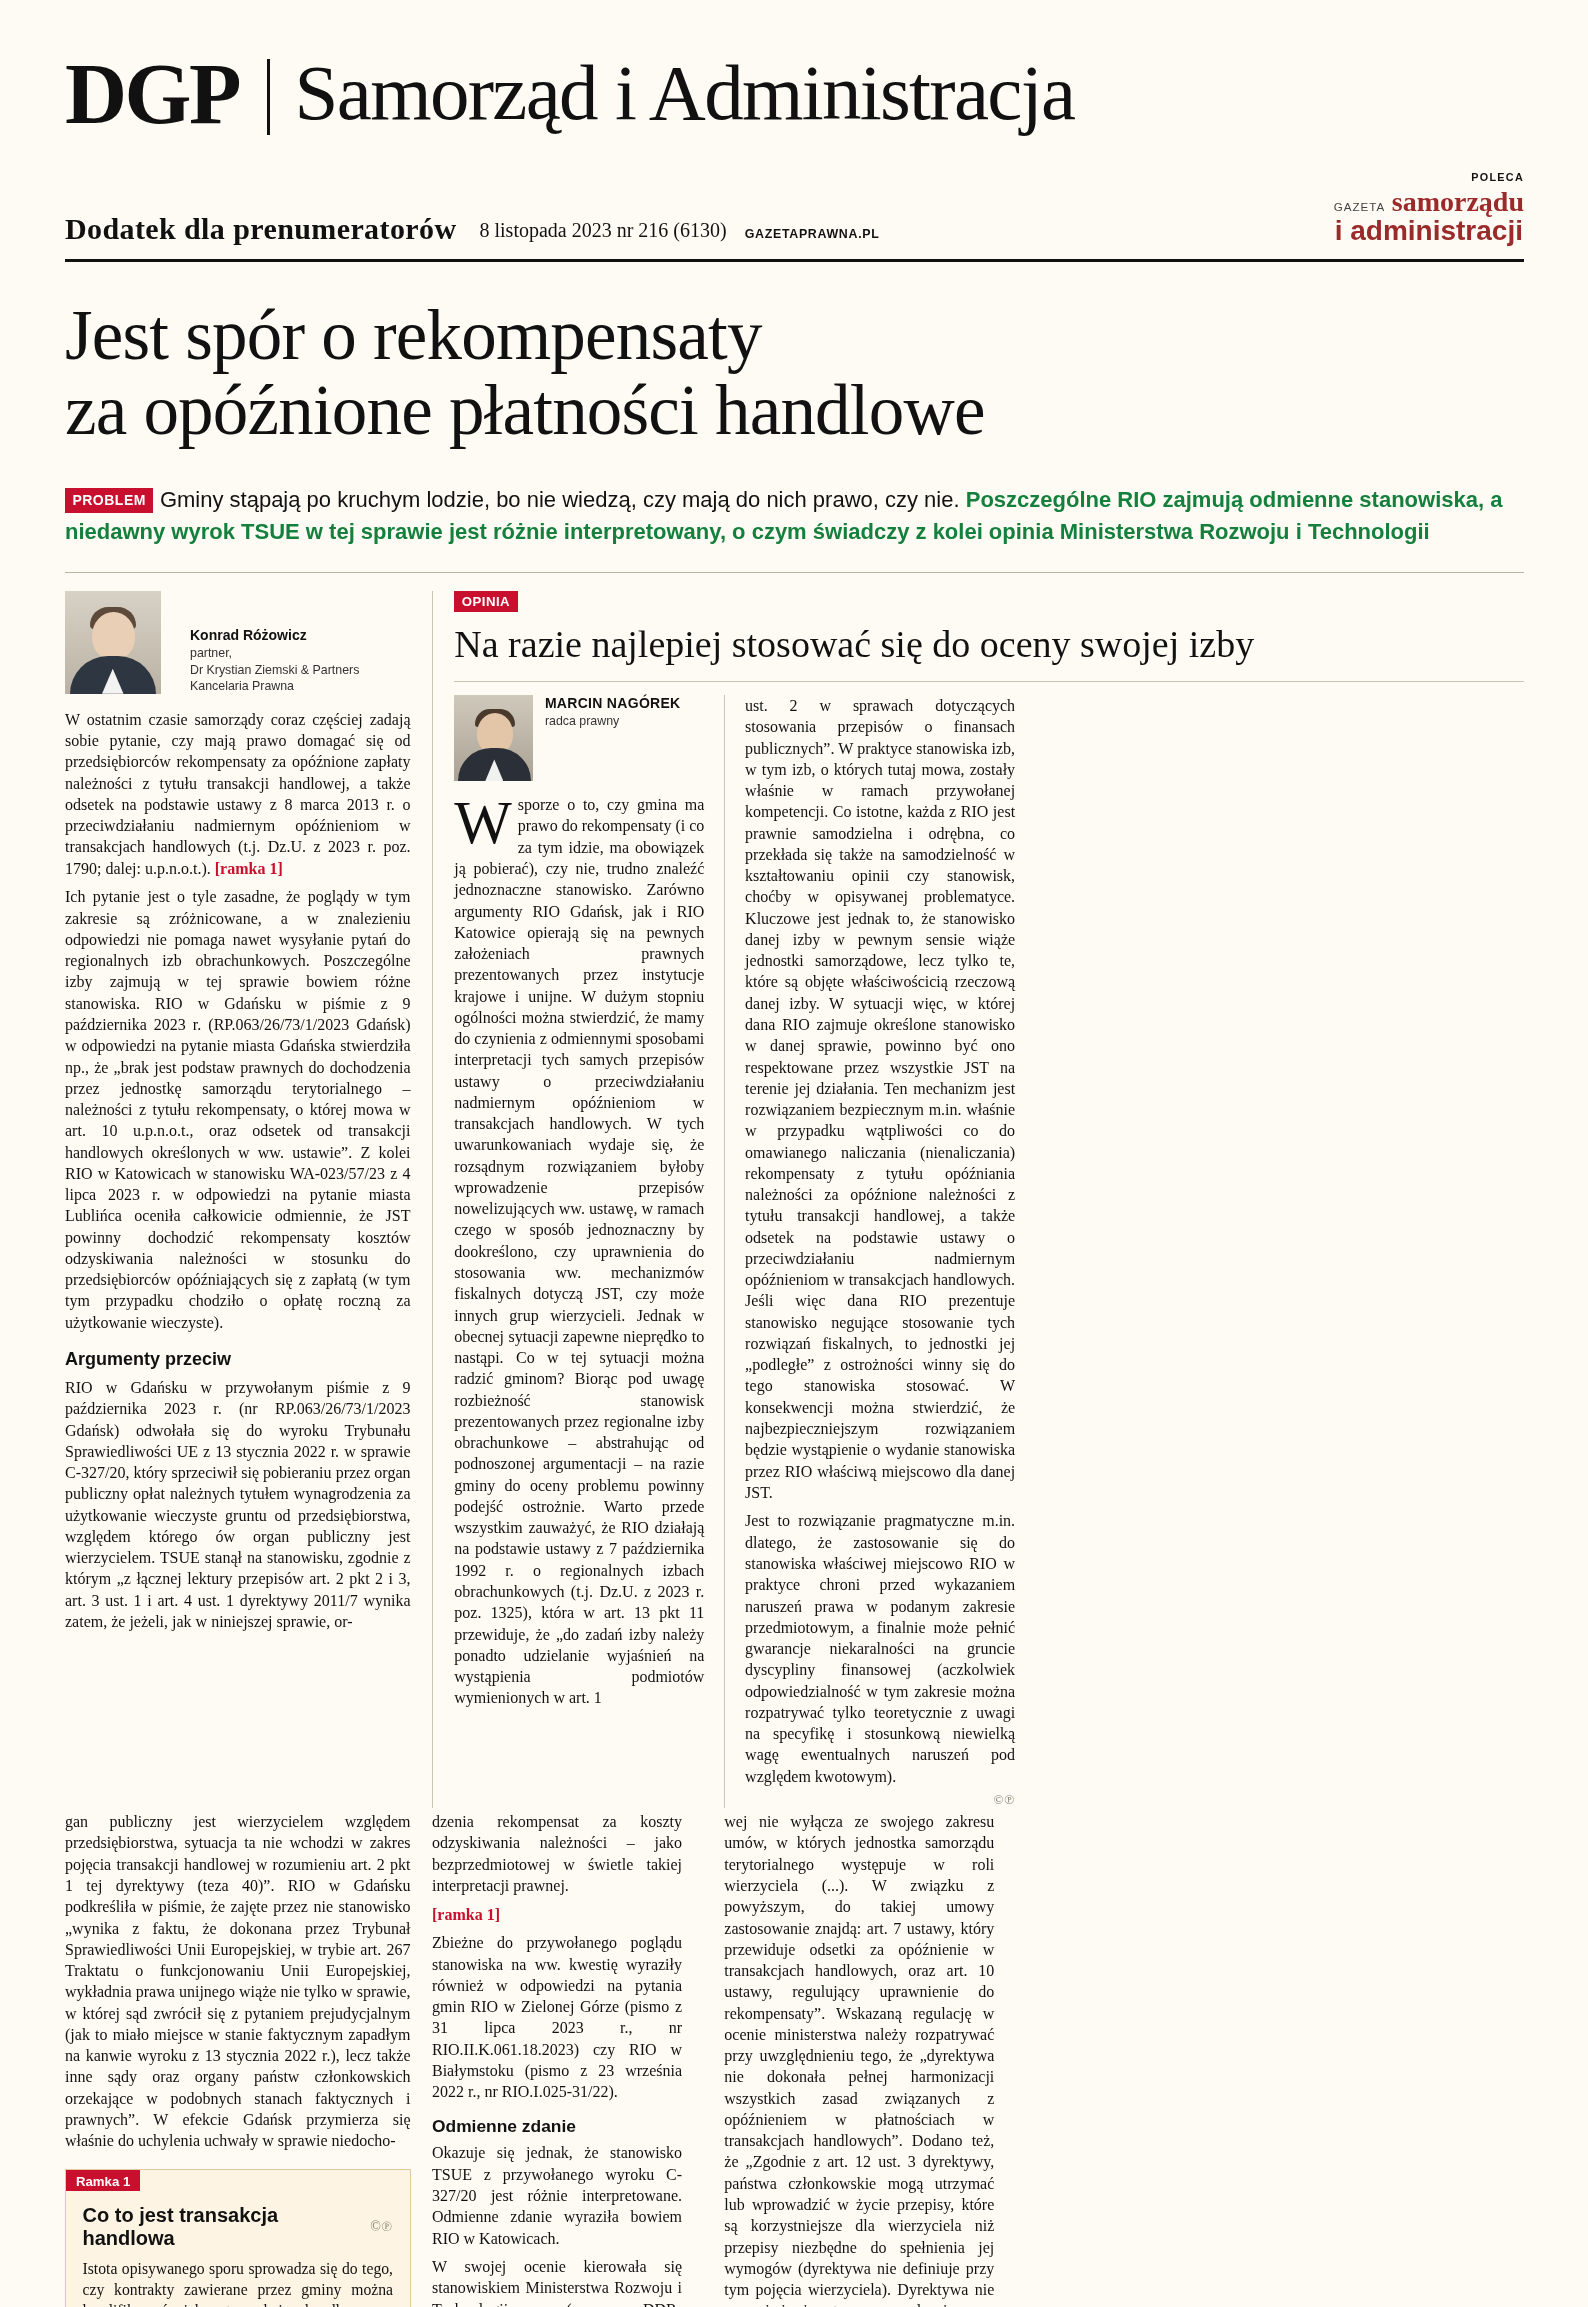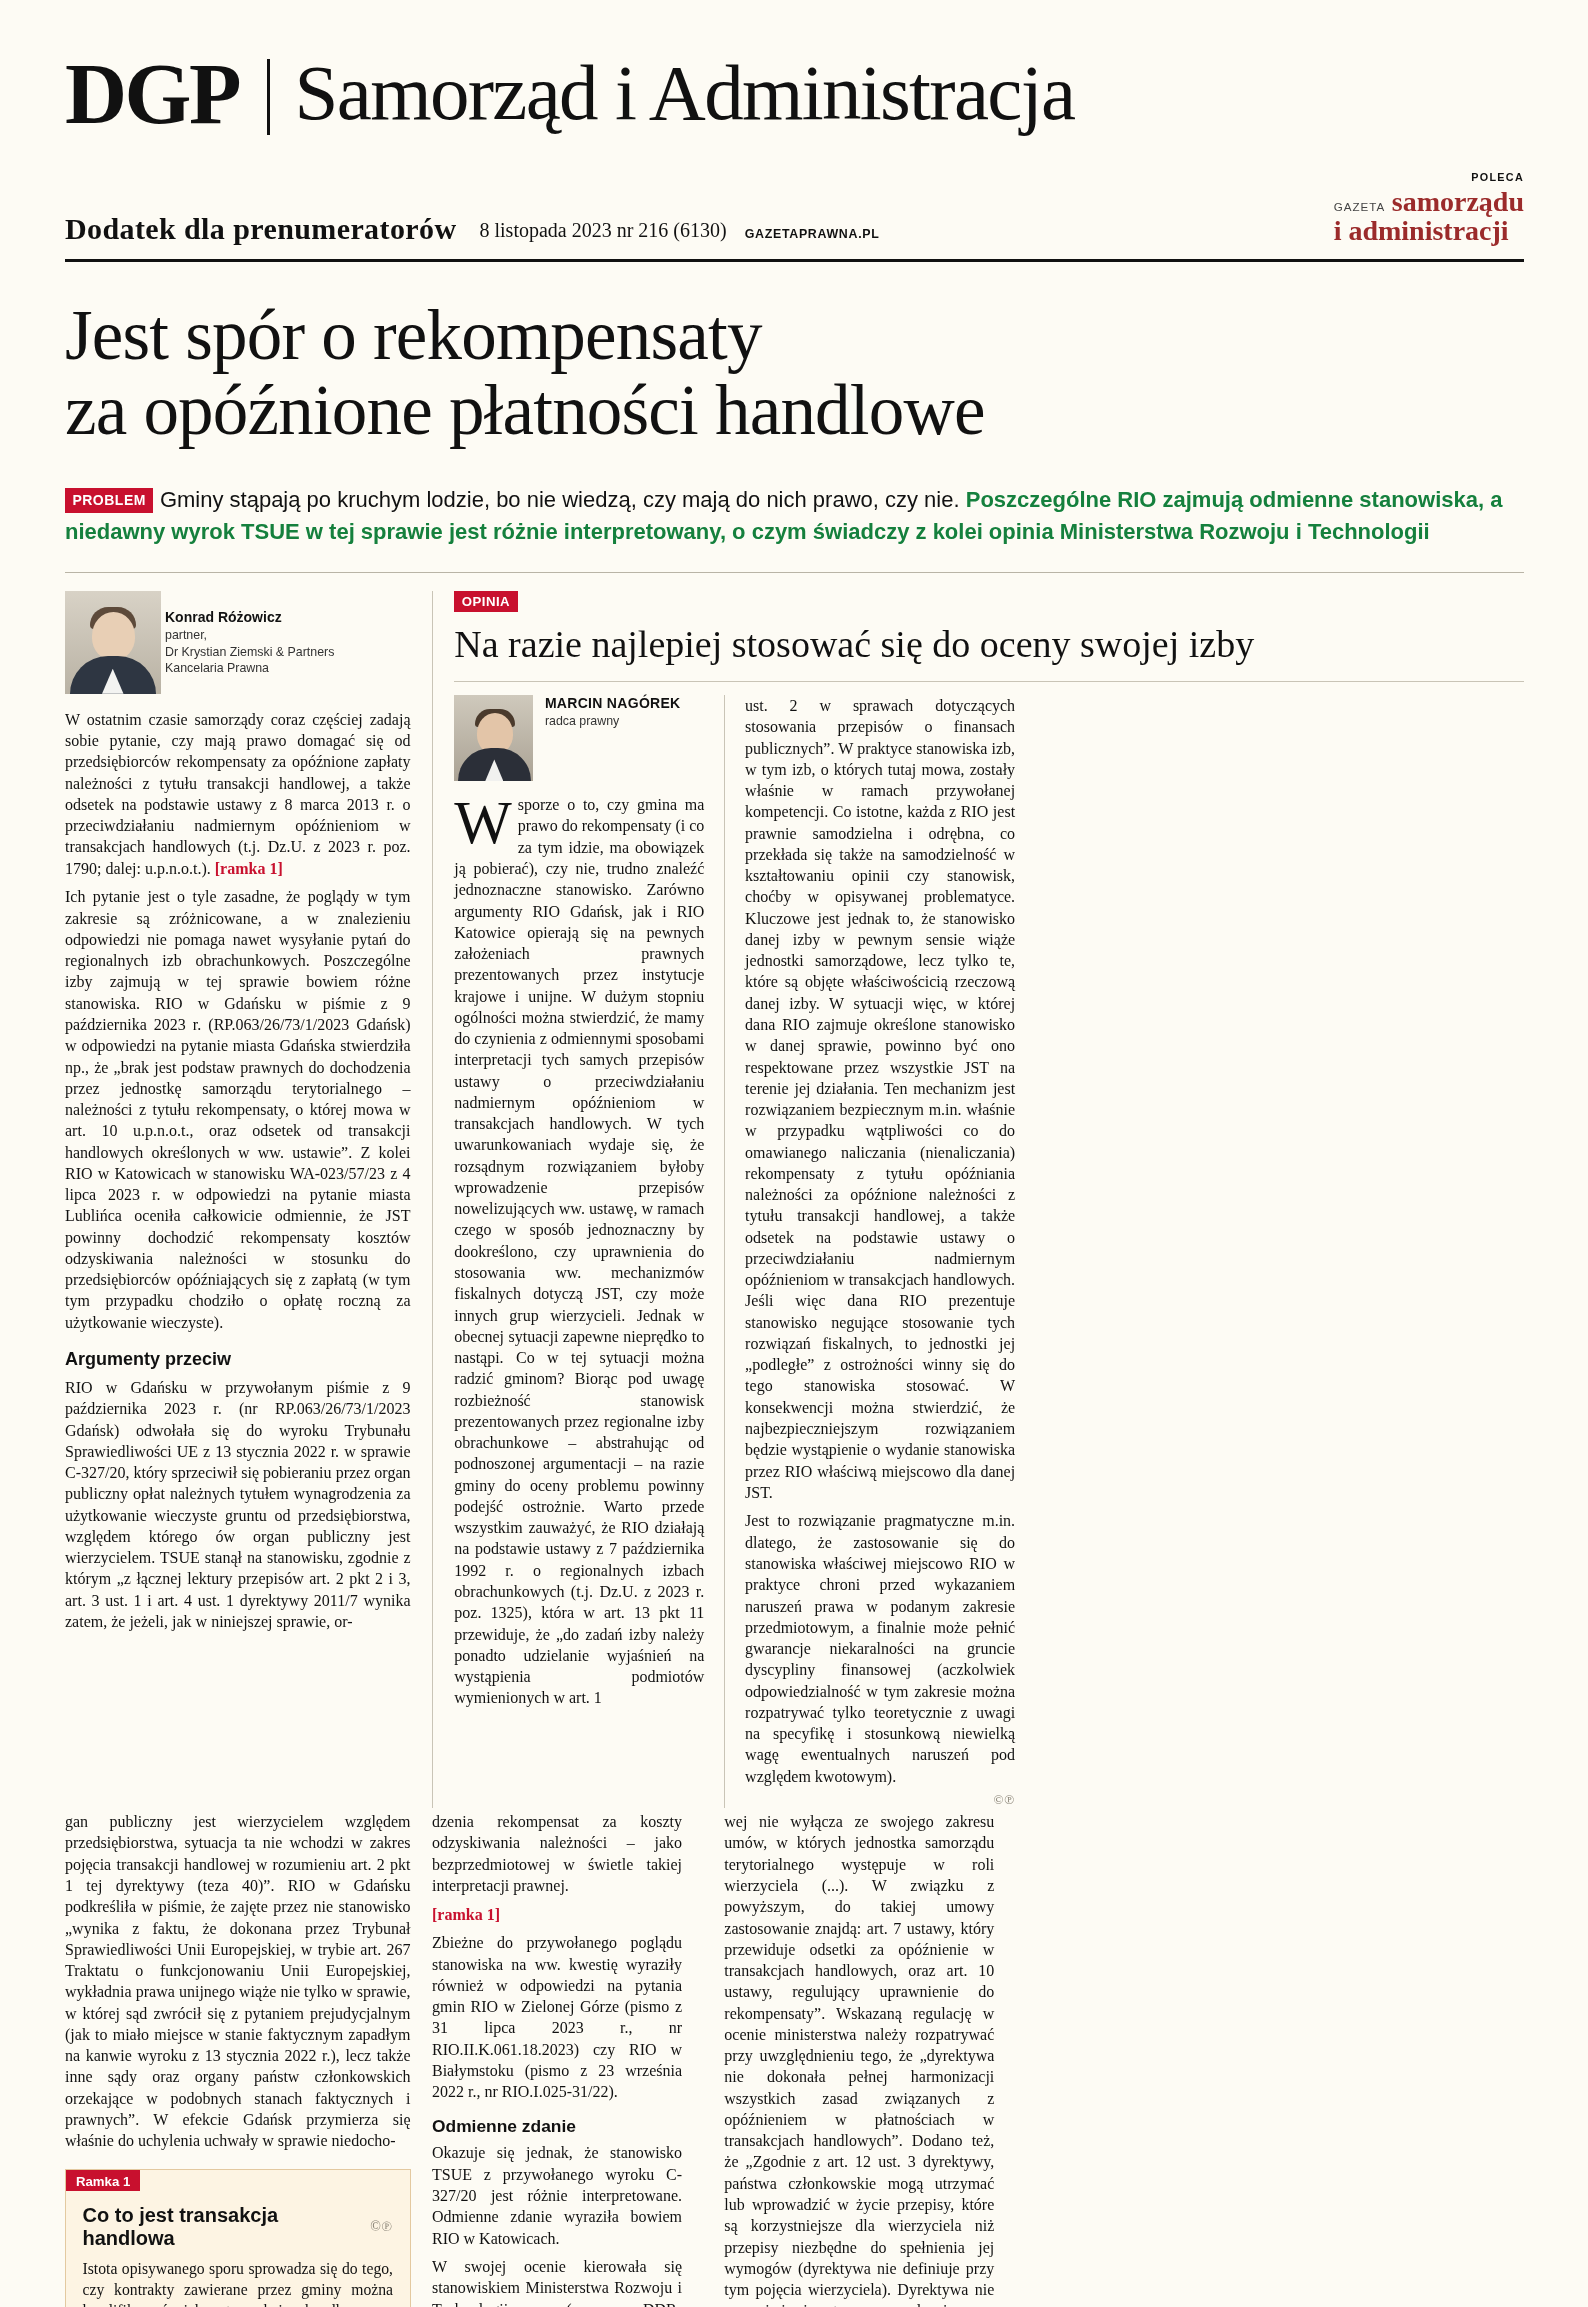--- a/index.html
+++ b/index.html
@@ -92,26 +92,26 @@
     margin-right:6.6px;
   }
   .gaz-big{
     font-family:"Liberation Serif", serif;
     font-weight:bold;
     font-size:28px;
     color:#9b2b2b;
     line-height:1;
   }
   .gaz-big2{
-    font-family:Liberation Serif, serif;
+    font-family:Liberation Sans, sans-serif;
     font-weight:bold;
     font-size:28px;
     color:#9b2b2b;
     line-height:1.05;
-    text-align:left;
+    text-align:center;
   }
   .rule-thick{
     border-top:3.3px solid #111;
     margin-top:13.2px;
   }
   
   h1.headline{
     font-family:"Liberation Serif", serif;
     font-weight:normal;
     font-size:71px;
@@ -150,22 +150,22 @@
   }
   .col{
     box-sizing:border-box;
   }
   .col-1{width:367px;padding-right:21.5px;}
   .col-sep{width:0.8px;background:#c9c4b6;margin-right:21.5px;}
   .col-right{flex:1;}
   
   .author-block{
     display:flex;
-    gap:4px;
-    align-items:center;
+    gap:29px;
+    align-items:flex-end;
     margin-bottom:15px;
   }
   .portrait{
     width:96px;height:103px;
     background:linear-gradient(180deg,#d8d2c6 0%,#b9b2a4 100%);
     position:relative;
     overflow:hidden;
     flex:0 0 auto;
   }
   .portrait .head{

